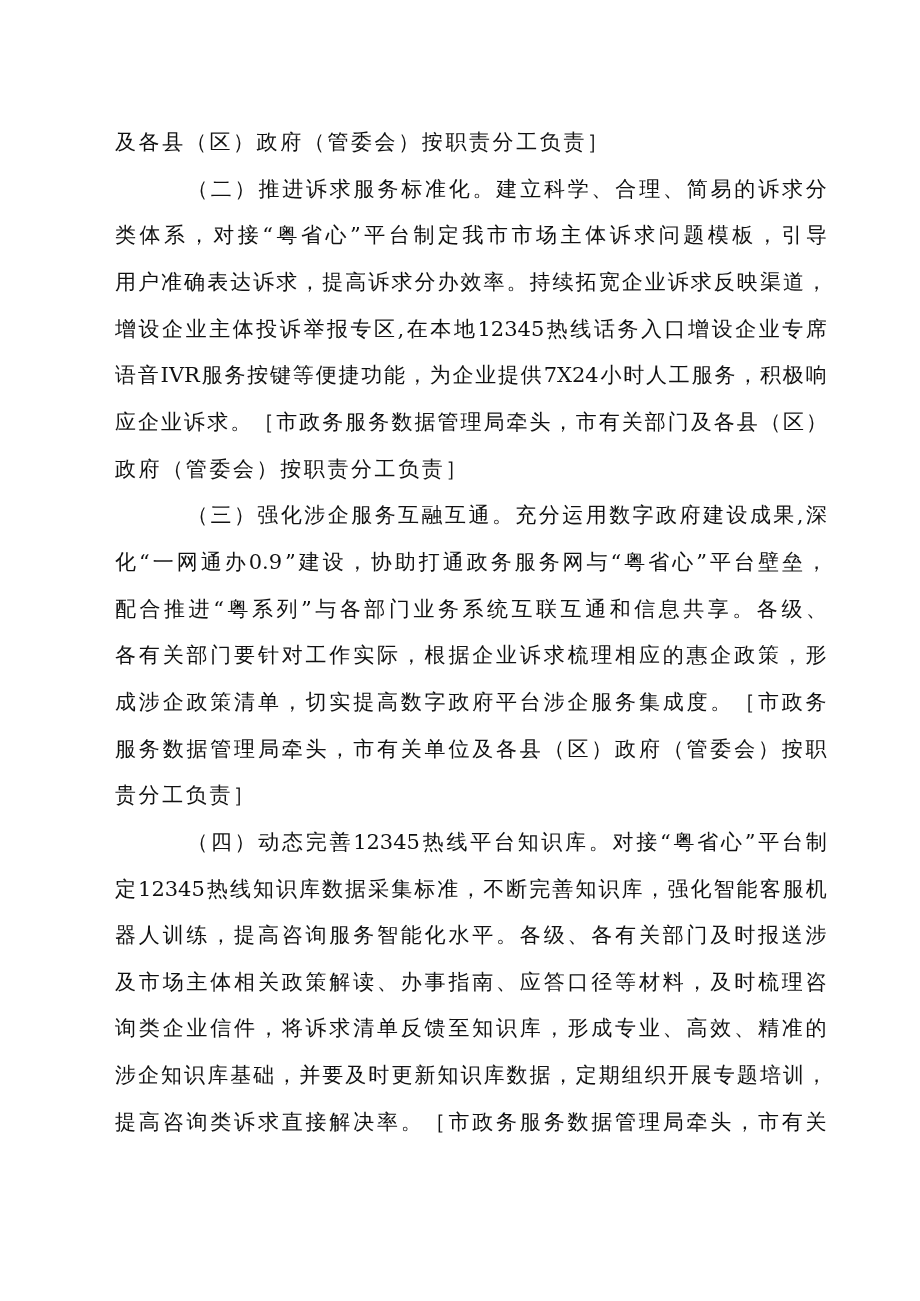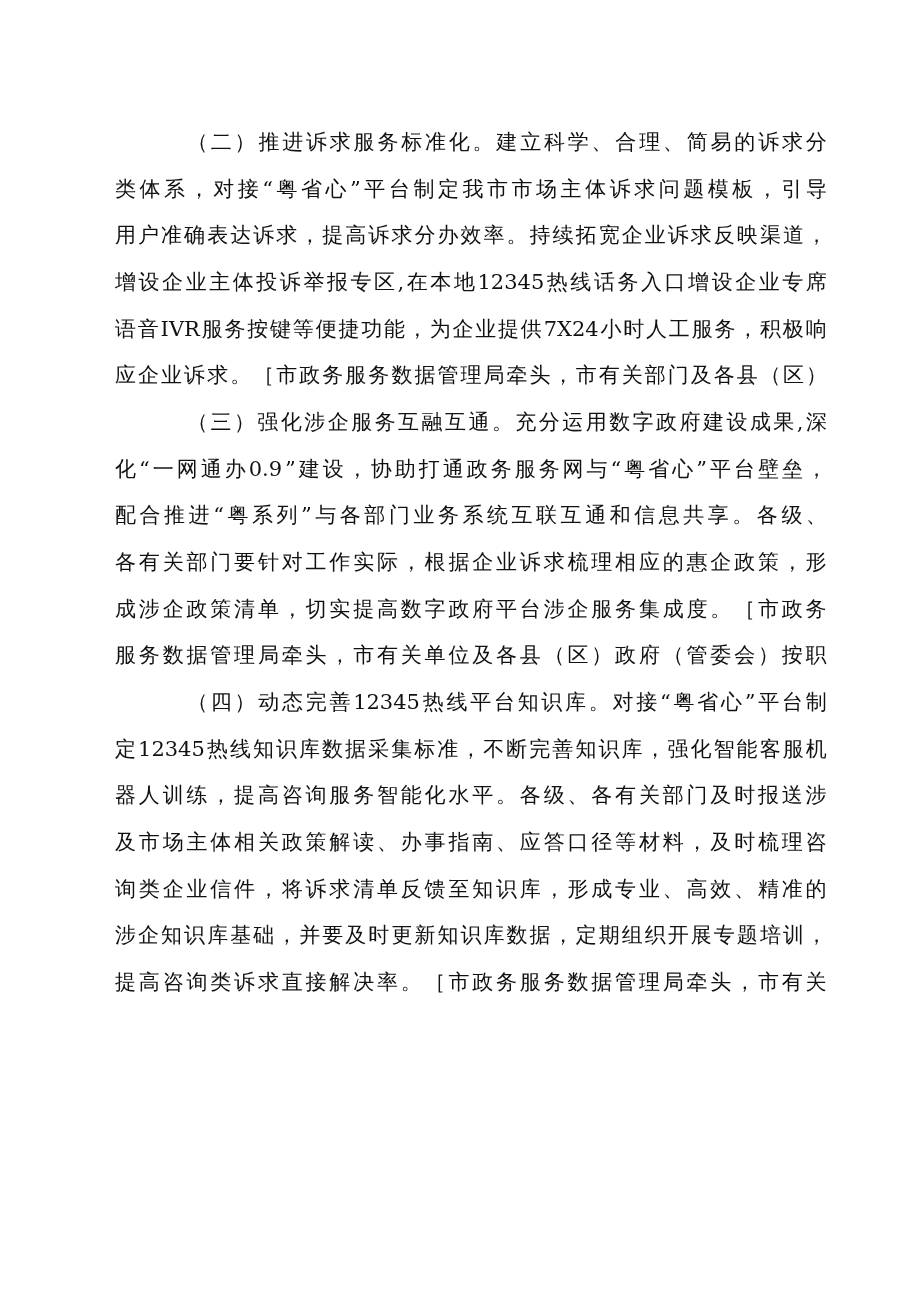--- a/index.html
+++ b/index.html
@@ -20,20 +20,23 @@
   .line.full { text-align: justify; text-align-last: justify; }
   .line.short { text-align: left; letter-spacing: 2.6px; }
   .line.indent { padding-left: 72px; }
 </style>
 </head>
 <body>
 
 <div class="page">
   <div class="text-block">
 
+    <div>
+      <div class="line short">及各县（区）政府（管委会）按职责分工负责］</div>
+    </div>
 
     <div>
       <div class="line full indent" style="display: flex; justify-content: space-between;">
           <span>（</span>
           <span>二</span>
           <span>）</span>
           <span>推</span>
           <span>进</span>
           <span>诉</span>
           <span>求</span>
@@ -211,20 +214,21 @@
           <span>关</span>
           <span>部</span>
           <span>门</span>
           <span>及</span>
           <span>各</span>
           <span>县</span>
           <span>（</span>
           <span>区</span>
           <span>）</span>
         </div>
+      <div class="line short">政府（管委会）按职责分工负责］</div>
     </div>
 
     <div>
       <div class="line full indent" style="display: flex; justify-content: space-between;">
           <span>（</span>
           <span>三</span>
           <span>）</span>
           <span>强</span>
           <span>化</span>
           <span>涉</span>
@@ -405,20 +409,21 @@
           <span>政</span>
           <span>府</span>
           <span>（</span>
           <span>管</span>
           <span>委</span>
           <span>会</span>
           <span>）</span>
           <span>按</span>
           <span>职</span>
         </div>
+      <div class="line short">贵分工负责］</div>
     </div>
 
     <div>
       <div class="line full indent" style="display: flex; justify-content: space-between;">
           <span>（</span>
           <span>四</span>
           <span>）</span>
           <span>动</span>
           <span>态</span>
           <span>完</span>

